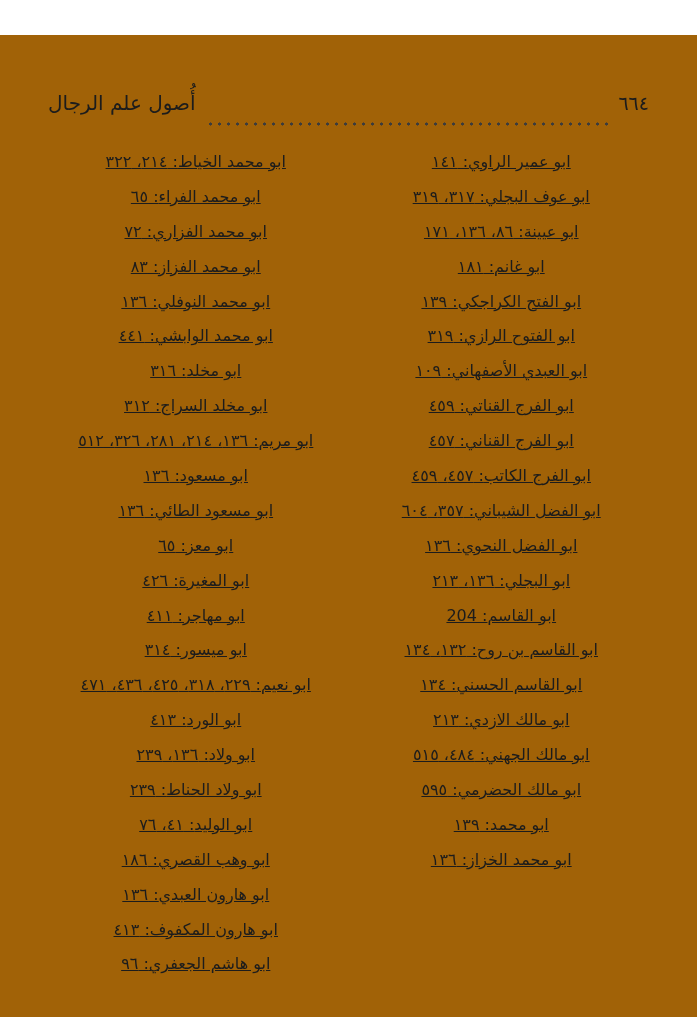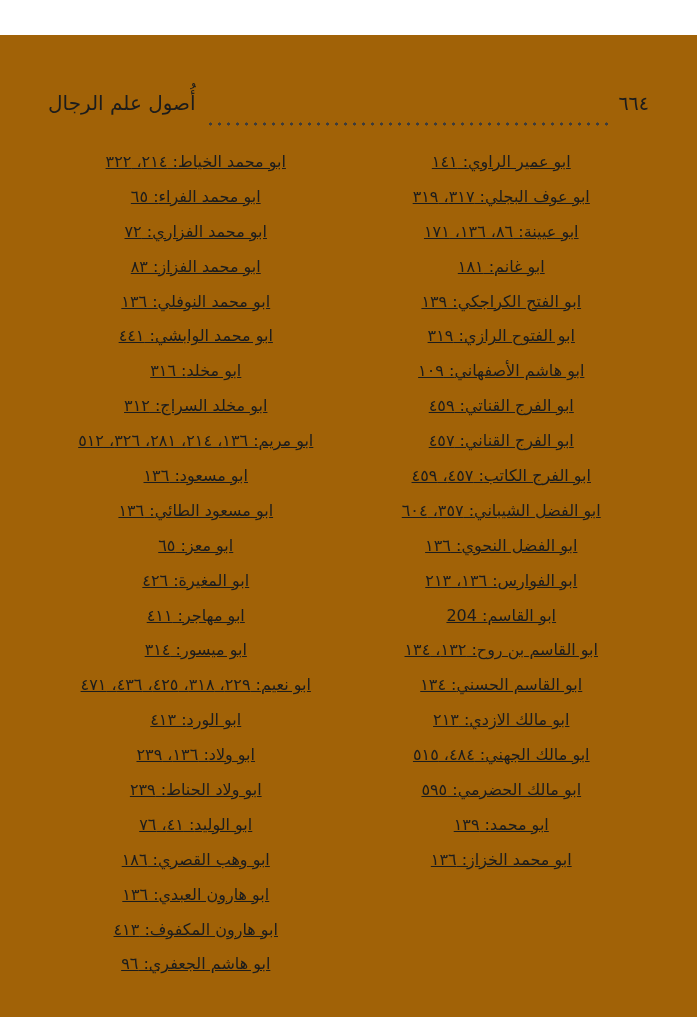--- a/index.html
+++ b/index.html
@@ -82,27 +82,27 @@
 
   <div class="columns">
 
     <div class="col" id="col-right">
         <div class="entry"><span>ابو عمير الراوي</span><span>: </span><span>١٤١</span></div>
         <div class="entry"><span>ابو عوف البجلي</span><span>: </span><span>٣١٧، ٣١٩</span></div>
         <div class="entry"><span>ابو عيينة</span><span>: </span><span>٨٦، ١٣٦، ١٧١</span></div>
         <div class="entry"><span>ابو غانم</span><span>: </span><span>١٨١</span></div>
         <div class="entry"><span>ابو الفتح الكراجكي</span><span>: </span><span>١٣٩</span></div>
         <div class="entry"><span>ابو الفتوح الرازي</span><span>: </span><span>٣١٩</span></div>
-        <div class="entry"><span>ابو هاشم الأصفهاني</span><span>: </span><span>١٠٩</span></div>
+        <div class="entry"><span>ابو العبدي الأصفهاني</span><span>: </span><span>١٠٩</span></div>
         <div class="entry"><span>ابو الفرج القناتي</span><span>: </span><span>٤٥٩</span></div>
         <div class="entry"><span>ابو الفرج القناني</span><span>: </span><span>٤٥٧</span></div>
         <div class="entry"><span>ابو الفرج الكاتب</span><span>: </span><span>٤٥٧، ٤٥٩</span></div>
         <div class="entry"><span>ابو الفضل الشيباني</span><span>: </span><span>٣٥٧، ٦٠٤</span></div>
         <div class="entry"><span>ابو الفضل النحوي</span><span>: </span><span>١٣٦</span></div>
-        <div class="entry"><span>ابو الفوارس</span><span>: </span><span>١٣٦، ٢١٣</span></div>
+        <div class="entry"><span>ابو البجلي</span><span>: </span><span>١٣٦، ٢١٣</span></div>
         <div class="entry"><span>ابو القاسم</span><span>: </span><span>204</span></div>
         <div class="entry"><span>ابو القاسم بن روح</span><span>: </span><span>١٣٢، ١٣٤</span></div>
         <div class="entry"><span>ابو القاسم الحسني</span><span>: </span><span>١٣٤</span></div>
         <div class="entry"><span>ابو مالك الازدي</span><span>: </span><span>٢١٣</span></div>
         <div class="entry"><span>ابو مالك الجهني</span><span>: </span><span>٤٨٤، ٥١٥</span></div>
         <div class="entry"><span>ابو مالك الحضرمي</span><span>: </span><span>٥٩٥</span></div>
         <div class="entry"><span>ابو محمد</span><span>: </span><span>١٣٩</span></div>
         <div class="entry"><span>ابو محمد الخزاز</span><span>: </span><span>١٣٦</span></div>
       </div>
 

